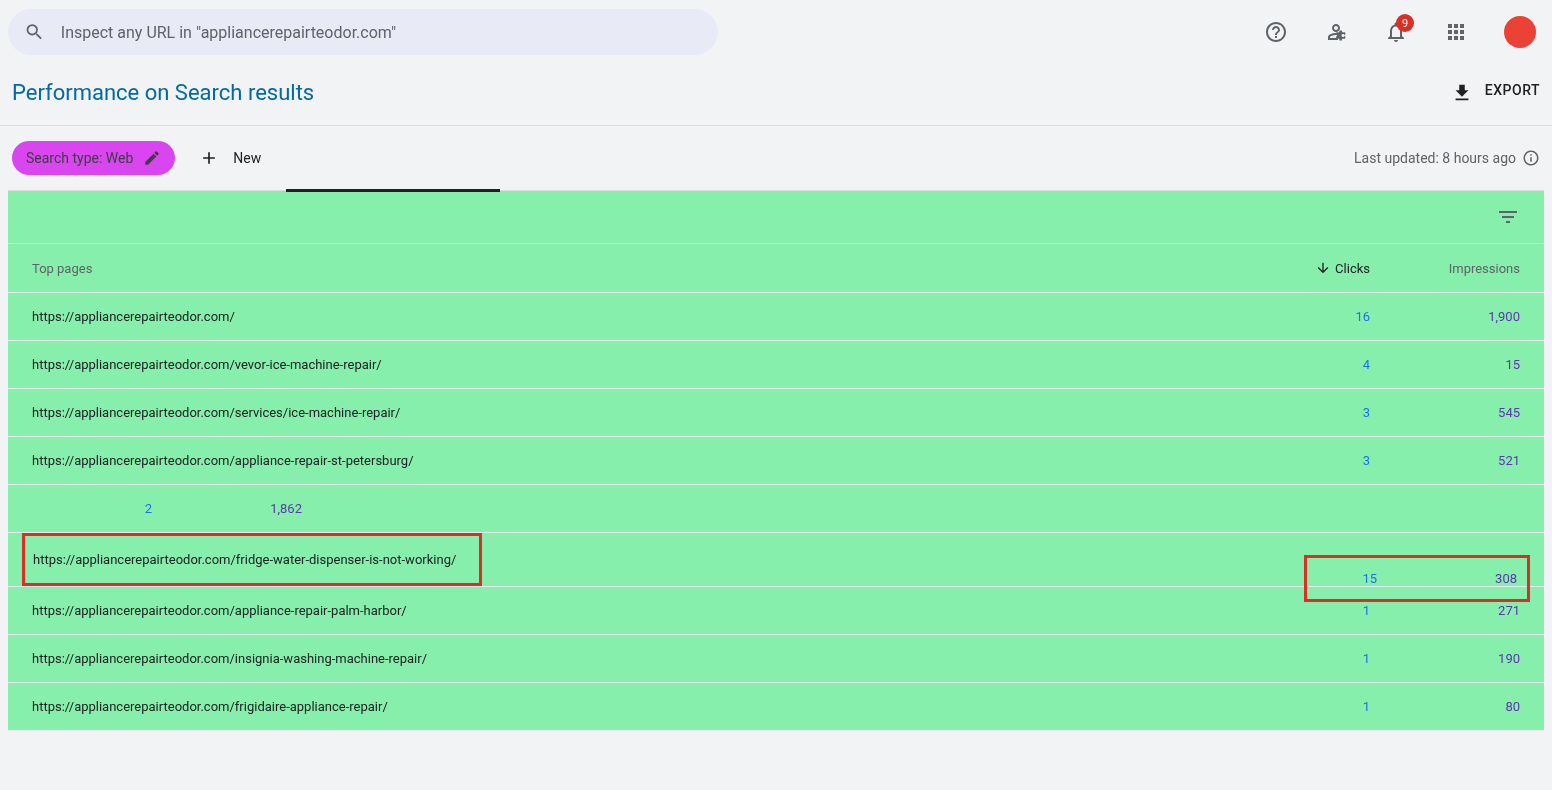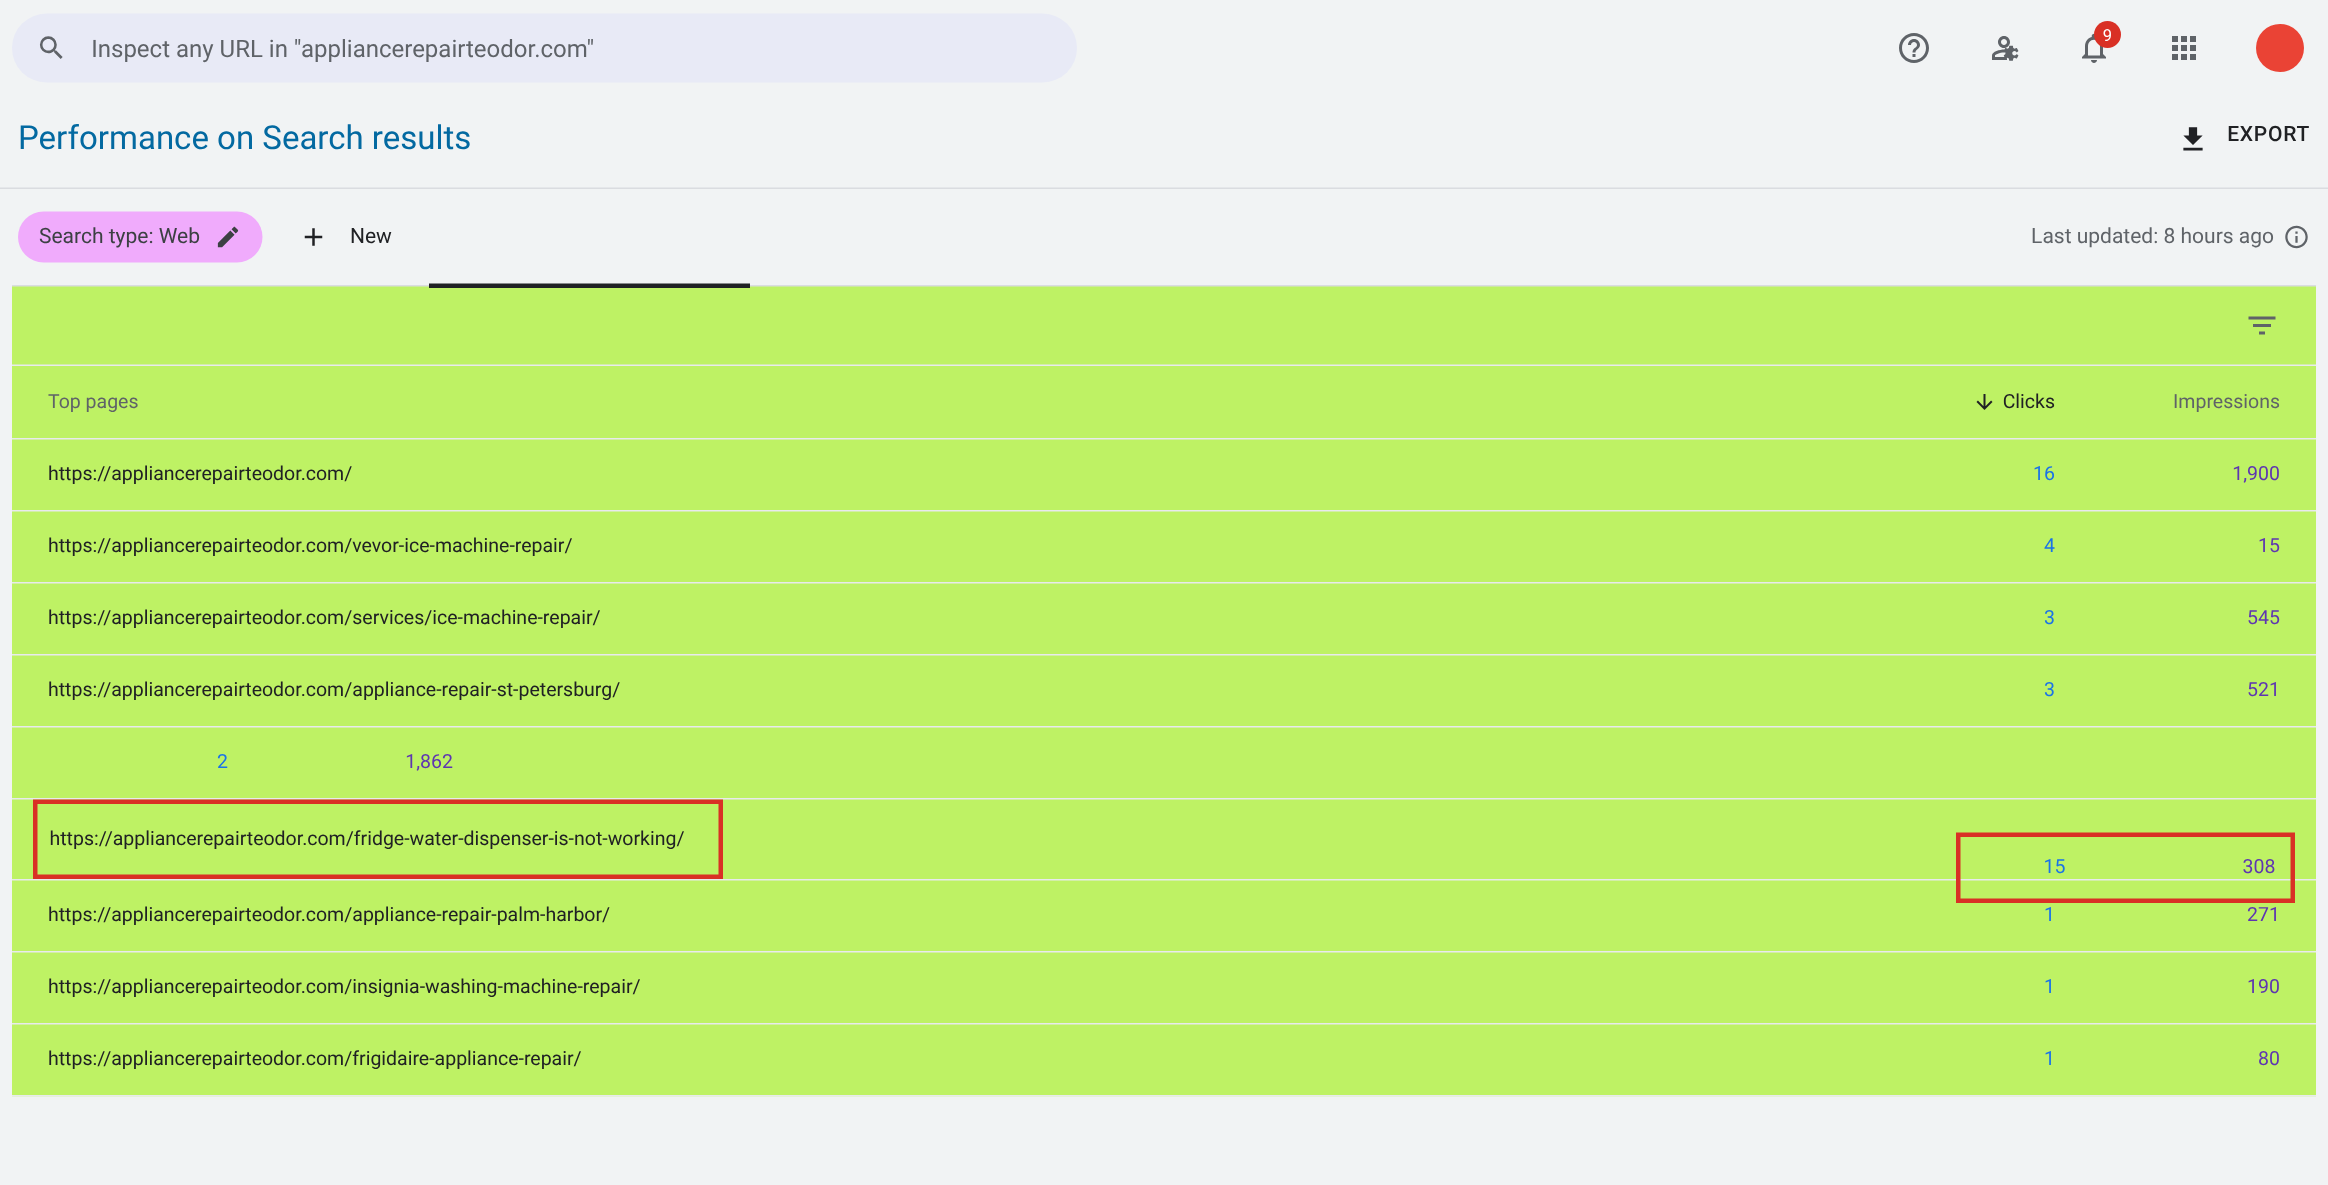--- a/index.html
+++ b/index.html
@@ -115,21 +115,21 @@
     }
     .filter-bar {
       display: flex;
       align-items: center;
       padding: 14px 12px;
       gap: 12px;
     }
     .chip {
       display: flex;
       align-items: center;
-      background: #f0abfc;
+      background: #d946ef;
       border-radius: 20px;
       padding: 8px 14px;
       font-size: 14px;
       color: #3c4043;
       cursor: pointer;
       gap: 10px;
     }
     .chip svg {
       fill: #3c4043;
       width: 18px;
@@ -150,21 +150,21 @@
     }
     .last-updated {
       margin-left: auto;
       color: #5f6368;
       font-size: 14px;
       display: flex;
       align-items: center;
       gap: 6px;
     }
     .table-container {
-      background: #bef264;
+      background: #86efac;
       margin: 0 8px;
     }
     .tab-indicator {
       border-top: 1px solid #dadce0;
       position: relative;
       height: 1px;
     }
     .tab-indicator::after {
       content: '';
       position: absolute;

